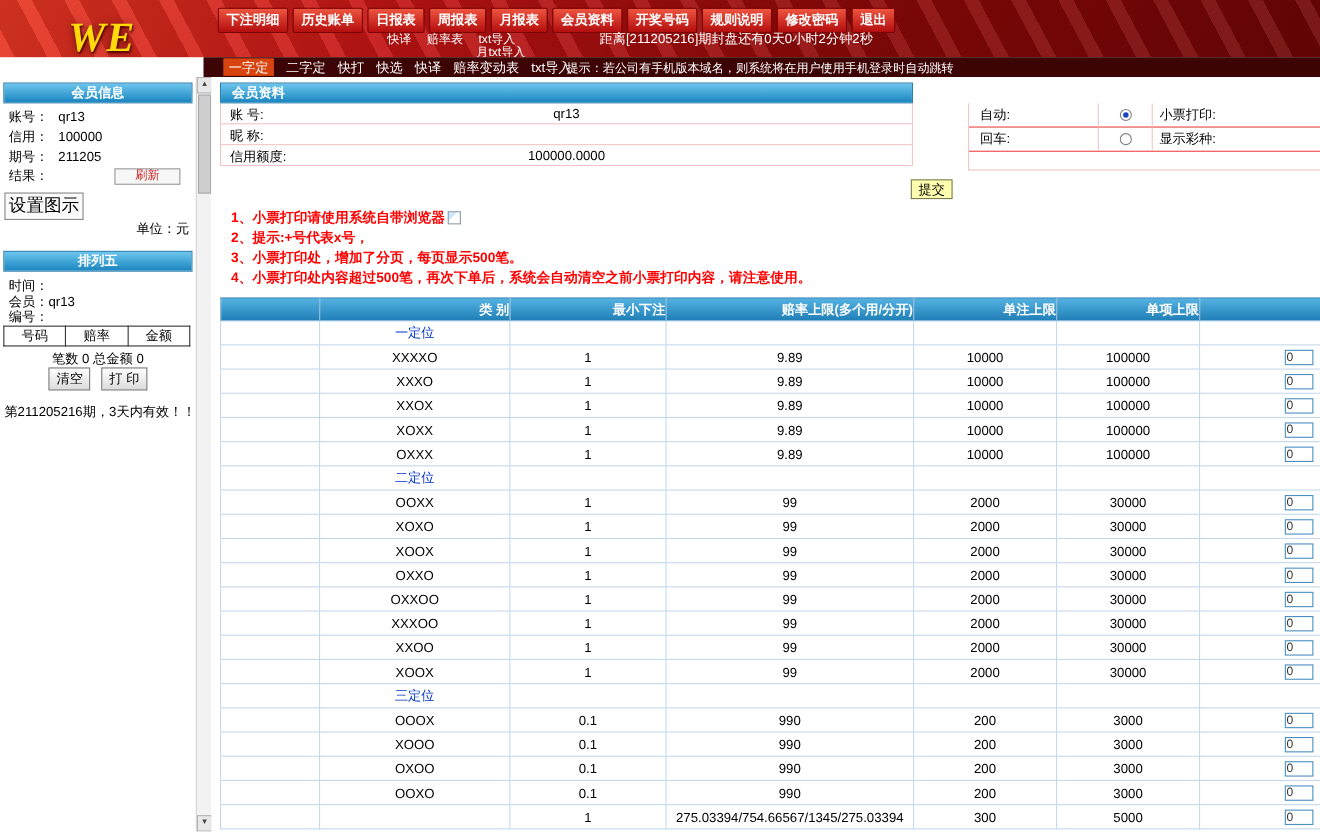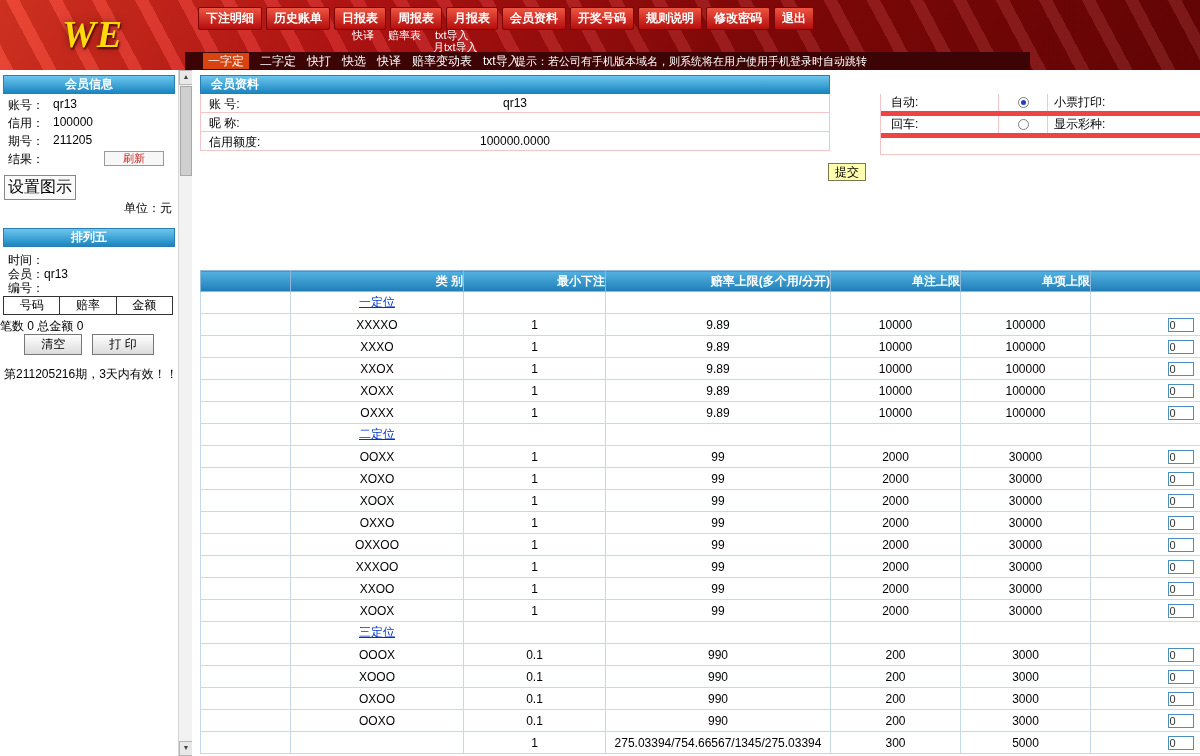--- a/index.html
+++ b/index.html
@@ -1,106 +1,106 @@
 <!DOCTYPE html>
 <html><head>
 <meta charset="utf-8">
 <style>
   *{margin:0;padding:0;box-sizing:border-box}
   html,body{width:1200px;height:756px;overflow:hidden}
   body{position:relative;font-family:"Liberation Sans","DejaVu Sans",sans-serif;font-size:12px;background:#fff;color:#000}
 
   
-  #banner{position:absolute;left:0;top:0;width:1200px;height:70px;
+  #banner{position:absolute;left:0;top:0;width:1200px;height:52px;
     background:linear-gradient(115deg,#e93724 0%,#c31414 30%,#920909 60%,#6e0505 100%);overflow:hidden}
   #banner::after{content:"";position:absolute;inset:0;
     background:repeating-linear-gradient(62deg,rgba(255,255,255,.08) 0 12px,rgba(0,0,0,.12) 12px 38px);pointer-events:none}
   #logo{position:absolute;left:62px;top:12px;z-index:3;font-family:"Liberation Serif","DejaVu Serif",serif;
     font-style:italic;font-weight:bold;font-size:38px;color:#ffd90a;letter-spacing:1px;
     text-shadow:1px 2px 2px #4d0000,0 0 8px rgba(0,0,0,.45)}
   #top-nav{position:absolute;left:198px;top:7px;display:flex;gap:4px;z-index:3}
   .nav-btn{background:linear-gradient(#ee5540,#b40e0e);border:1px solid #7c0404;border-radius:2px;
     color:#fff;font-weight:bold;font-size:12px;padding:2px 7px;cursor:pointer;white-space:nowrap}
   #banner-sublinks{position:absolute;left:352px;top:28px;display:flex;gap:14px;z-index:3;color:#fff;font-size:11px}
   #banner-sublinks span{cursor:pointer}
   #month-link{position:absolute;left:433px;top:40px;z-index:3;color:#fff;font-size:11px;cursor:pointer}
   #countdown{position:absolute;left:545px;top:27px;z-index:3;color:#fff;font-size:12px}
 
   
-  #subnav{position:absolute;left:185px;top:52px;width:845px;height:18px;background:#3c0404;z-index:4;
+  #subnav{position:absolute;left:185px;top:52px;width:1015px;height:18px;background:#3c0404;z-index:4;
     display:flex;align-items:center;color:#fff}
   #subnav-tabs{display:flex;align-items:center;padding-left:18px;height:100%}
   .tab{margin-right:11px;font-size:12px;cursor:pointer;white-space:nowrap}
   .tab.active{background:#d8440f;padding:0 5px;height:16px;line-height:16px}
   #subnav-tip{position:absolute;left:330px;top:2px;font-size:11px;white-space:nowrap}
 
   
   #sidebar{position:absolute;left:0;top:70px;width:178px;height:686px;background:#fff}
   .blue-bar{background:linear-gradient(#6cc6ee,#1a85c0);border:1px solid #2b7fb0;color:#fff;font-weight:bold;
     height:19px;line-height:17px;font-size:12px}
   .side-title{position:absolute;left:3px;width:172px;text-align:center}
   #member-info-bar{top:5px}
   #info-rows{position:absolute;left:0;top:27px;width:178px}
-  .info-row{height:18px;display:flex;padding-left:8px}
+  .info-row{height:18px;display:flex;align-items:center;padding-left:8px}
   .info-label{width:45px}
   .refresh-btn{margin-left:auto;margin-right:14px;font-size:11px;color:#c22;background:#f7f7f7;
     border:1px solid #999;padding:0 18px;height:15px;line-height:13px;cursor:pointer}
   #set-icon-btn{position:absolute;left:4px;top:105px;border:1px solid #888;background:#fafafa;
     padding:1px 3px;font-size:16px;cursor:pointer}
   #unit-text{position:absolute;right:6px;top:130px}
   #game-bar{top:158px}
   #time-label{position:absolute;left:8px;top:182px}
   #member-label{position:absolute;left:8px;top:196px}
   #number-label{position:absolute;left:8px;top:210px}
   #bet-table{position:absolute;left:3px;top:226px;width:170px;border-collapse:collapse;background:#fff}
   #bet-table th{border:1px solid #333;height:17px;font-weight:normal;font-size:12px}
-  #totals{position:absolute;left:0;top:248px;width:178px;text-align:left}
+  #totals{position:absolute;left:0;top:248px;width:178px;text-align:center}
   #side-buttons{position:absolute;left:0;top:264px;width:178px;display:flex;justify-content:center;gap:10px}
-  .std-btn{border:1px solid #777;background:linear-gradient(#fefefe,#dcdcdc);padding:1px 16px;font-size:12px;cursor:pointer}
+  .std-btn{border:1px solid #777;background:linear-gradient(#fefefe,#dcdcdc);padding:1px 6px;font-size:12px;cursor:pointer}
   #validity{position:absolute;left:4px;top:296px;font-size:12px;white-space:nowrap}
 
   
   #scrollbar{position:absolute;left:178px;top:70px;width:14px;height:686px;background:#f2f2f2;border-left:1px solid #d5d5d5}
   .sb-btn{position:absolute;left:0;width:14px;height:15px;background:#e8e8e8;border:1px solid #b5b5b5;
     font-size:7px;text-align:center;line-height:12px;color:#444;cursor:pointer}
   #sb-up{top:0}
   #sb-down{bottom:0}
   #sb-thumb{position:absolute;left:1px;top:16px;width:12px;height:90px;background:#cfcfcf;border:1px solid #a8a8a8;cursor:pointer}
 
   
   #main{position:absolute;left:192px;top:70px;width:1008px;height:686px;background:#fff;overflow:hidden}
   .main-bar{position:absolute;padding-left:10px;text-align:left}
   #profile-bar{left:8px;top:5px;width:630px}
   #profile-rows{position:absolute;left:8px;top:24px;width:630px;border-left:1px solid #f2c6c6;border-right:1px solid #f2c6c6}
   .profile-row{height:19px;border-bottom:1px solid #f2c6c6;position:relative}
   .p-label{position:absolute;left:8px;top:2px}
   .p-value{display:block;text-align:center;padding-top:2px}
   #mode-bar{left:688px;top:5px;width:320px;padding-left:8px}
   #mode-panel{position:absolute;left:688px;top:24px;width:320px;height:61px;border-left:1px solid #f2c6c6;border-bottom:1px solid #f2c6c6}
-  .mode-row{height:22px;border-bottom:5px solid #ef4444;display:flex;align-items:center}
+  .mode-row{height:22px;border-bottom:1px solid #ef4444;display:flex;align-items:center}
   .mode-label{width:117px;padding-left:10px}
   .mode-radio-cell{width:50px;height:100%;border-left:1px solid #f2c6c6;border-right:1px solid #f2c6c6;
     display:flex;align-items:center;justify-content:center}
   .mode-right{padding-left:6px}
   .radio{display:inline-block;width:11px;height:11px;border:1px solid #808080;border-radius:50%;background:#fff;position:relative;cursor:pointer}
   .radio.sel::after{content:"";position:absolute;left:2px;top:2px;width:5px;height:5px;border-radius:50%;background:#1a41c8}
   #submit-btn{position:absolute;left:636px;top:93px;height:18px;background:#ffffb0;border:1px solid #7a7a52;
     padding:0 6px;font-size:12px;cursor:pointer}
   #notices{position:absolute;left:18px;top:120px}
   .notice{height:18px;color:#f00;font-weight:bold;font-size:12.5px;white-space:nowrap}
   .img-icon{display:inline-block;width:12px;height:12px;border:1px solid #8899aa;margin-left:3px;vertical-align:-2px;
     background:linear-gradient(135deg,#cfe8ff 0 38%,#fff 38%)}
 
   
   #odds-table{position:absolute;left:8px;top:200px;width:1070px;table-layout:fixed;border-collapse:collapse}
   #odds-table th{height:21px;background:linear-gradient(#54b2e2,#1f7eb6);color:#fff;font-weight:bold;
     font-size:12px;border:1px solid #8fb8d8;text-align:right}
   #odds-table td{height:22px;border:1px solid #c5d9ea;background:#fff;text-align:center;font-size:12px;
     overflow:hidden;white-space:nowrap}
-  .section-link{color:#0033cc;text-decoration:underline;cursor:pointer}
+  .section-link{color:#0033cc;cursor:pointer}
   .cell-input{width:26px;height:14px;border:1px solid #4a8fc0;font-size:11px;padding:0 1px;background:#fff;color:#333}
 </style>
 </head>
 <body>
 
 <div id="banner">
   <div id="logo">WE</div>
   <div id="top-nav">
       <div class="nav-btn">下注明细</div>
       <div class="nav-btn">历史账单</div>
@@ -112,20 +112,21 @@
       <div class="nav-btn">规则说明</div>
       <div class="nav-btn">修改密码</div>
       <div class="nav-btn">退出</div>
     </div>
   <div id="banner-sublinks">
       <span>快译</span>
       <span>赔率表</span>
       <span>txt导入</span>
     </div>
   <div id="month-link">月txt导入</div>
+  <div id="countdown">距离[211205216]期封盘还有0天0小时2分钟2秒</div>
 </div>
 
 <div id="subnav">
   <div id="subnav-tabs">
       <span class="tab active">一字定</span>
       <span class="tab">二字定</span>
       <span class="tab">快打</span>
       <span class="tab">快选</span>
       <span class="tab">快译</span>
       <span class="tab">赔率变动表</span>
@@ -214,20 +215,26 @@
           <span class="mode-radio-cell">
             <span class="radio"></span>
           </span>
           <span class="mode-right">显示彩种:</span>
         </div>
       </div>
   </div>
 
   <button id="submit-btn">提交</button>
 
+  <div id="notices">
+      <div class="notice">1、小票打印请使用系统自带浏览器<span class="img-icon"></span></div>
+      <div class="notice">2、提示:+号代表x号，</div>
+      <div class="notice">3、小票打印处，增加了分页，每页显示500笔。</div>
+      <div class="notice">4、小票打印处内容超过500笔，再次下单后，系统会自动清空之前小票打印内容，请注意使用。</div>
+    </div>
 
   <table id="odds-table">
     <colgroup id="odds-colgroup">
         <col style="width: 90px;">
         <col style="width: 173px;">
         <col style="width: 142px;">
         <col style="width: 225px;">
         <col style="width: 130px;">
         <col style="width: 130px;">
         <col style="width: 180px;">

